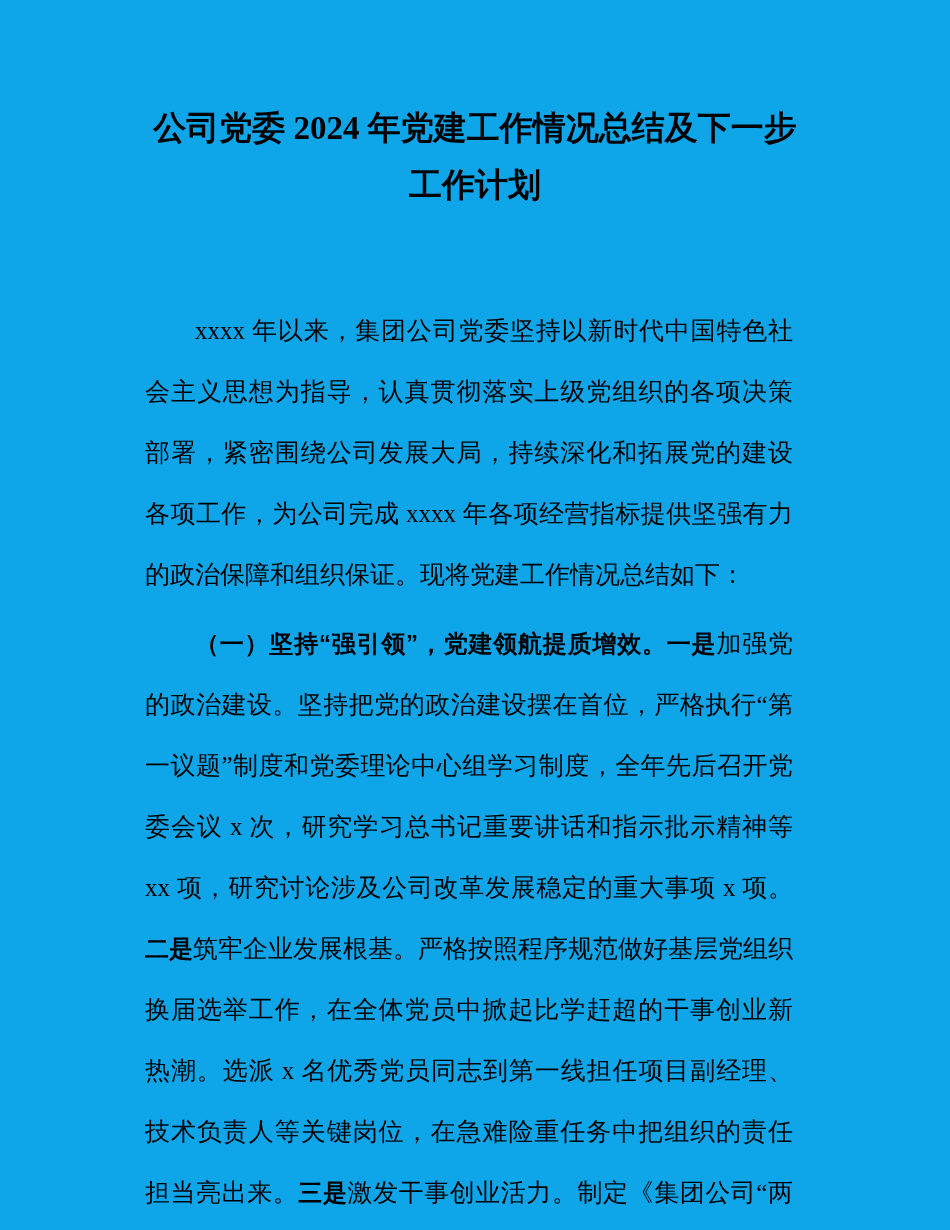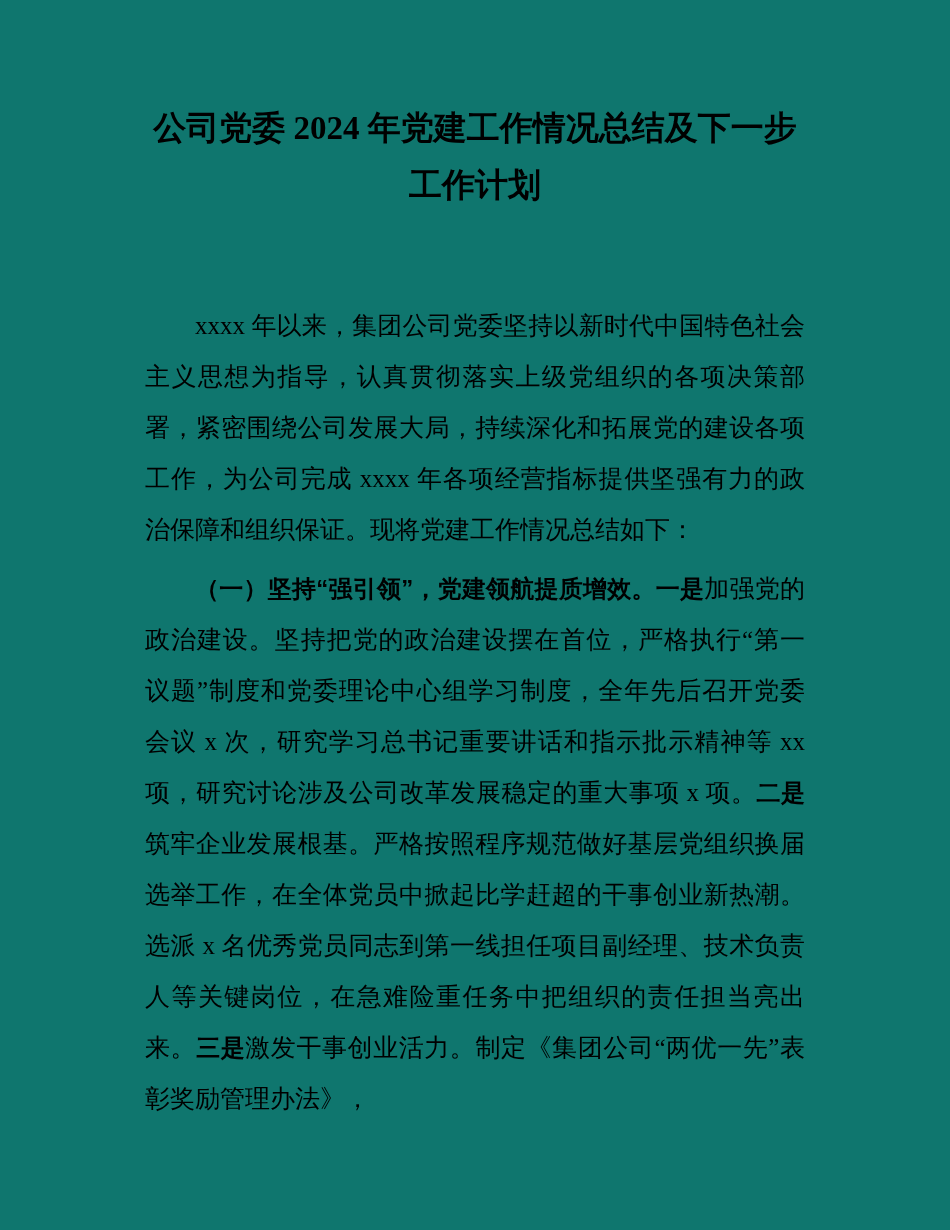--- a/index.html
+++ b/index.html
@@ -5,21 +5,21 @@
   html, body {
     margin: 0;
     padding: 0;
     background: #ffffff;
   }
   .page {
     position: relative;
     width: 950px;
     height: 1230px;
     margin: 0 auto;
-    background: #0f766e;
+    background: #0ea5e9;
     box-sizing: border-box;
     padding: 0 145px 0 145px;
     overflow: hidden;
     color: #000000;
     font-family: "Liberation Serif", "DejaVu Serif", serif;
   }
   .doc-title {
     margin: 100px 0 0 0;
     padding: 0;
     font-size: 33px;
@@ -27,24 +27,24 @@
     line-height: 57px;
     text-align: center;
     color: #000000;
     font-family: "Liberation Serif", "DejaVu Serif", serif;
   }
   .doc-body {
     margin: 0;
     padding: 0;
   }
   .doc-body p {
-    margin: 8px 0 0 0;
+    margin: 8px 12px 0 0;
     padding: 0;
     font-size: 25px;
-    line-height: 51px;
+    line-height: 61px;
     text-align: justify;
     text-justify: inter-character;
     text-indent: 2em;
     color: #000000;
   }
   .doc-body p:first-child {
     margin-top: 86px;
   }
   .doc-body p.heading {
     font-weight: bold;

